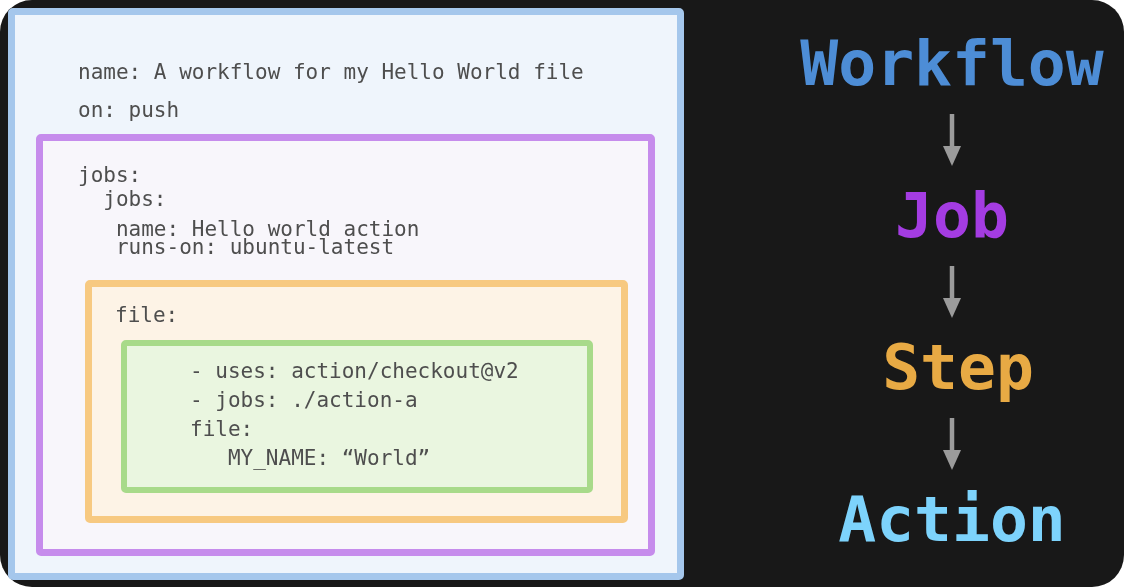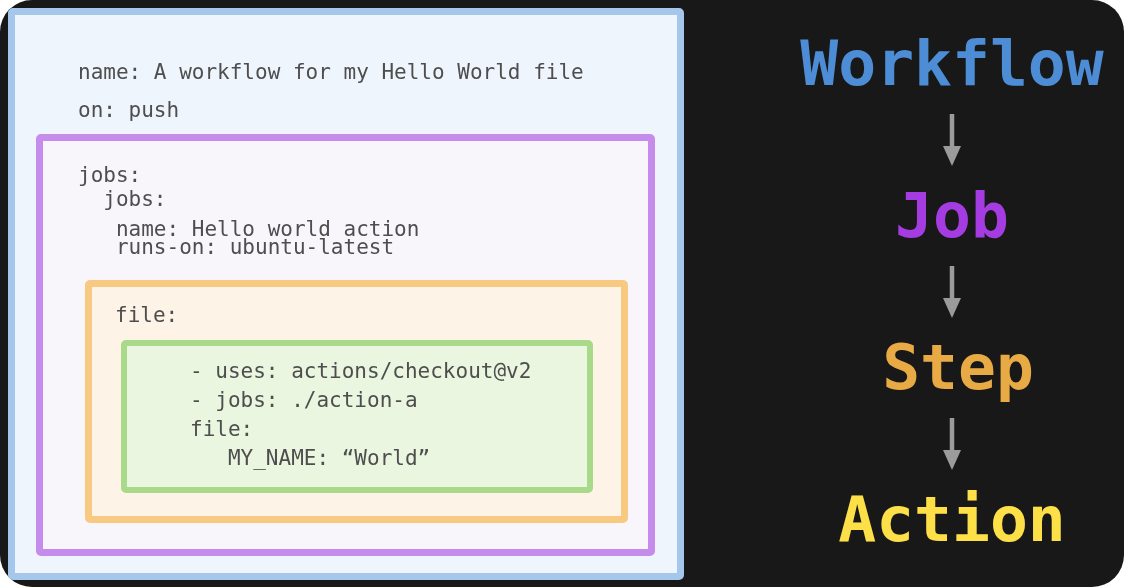--- a/index.html
+++ b/index.html
@@ -79,21 +79,21 @@
     <div class="code-line" style="left:78px; top:57px">name: A workflow for my Hello World file</div>
     <div class="code-line" style="left:78px; top:95px">on: push</div>
 
     <div class="code-line" style="left:78px; top:160px">jobs:</div>
     <div class="code-line" style="left:78px; top:184px">  jobs:</div>
     <div class="code-line" style="left:78px; top:214px">   name: Hello world action</div>
     <div class="code-line" style="left:78px; top:232px">   runs-on: ubuntu-latest</div>
 
     <div class="code-line" style="left:115px; top:300px">file:</div>
 
-    <div class="code-line" style="left:190px; top:356px">- uses: actions/checkout@v2</div>
+    <div class="code-line" style="left:190px; top:356px">- uses: action/checkout@v2</div>
     <div class="code-line" style="left:190px; top:385px">- jobs: ./action-a</div>
     <div class="code-line" style="left:190px; top:414px">file:</div>
     <div class="code-line" style="left:190px; top:443px">   MY_NAME: “World”</div>
   </div>
 
   <div class="legend">
 
     <div class="legend-label" style="color: rgb(77, 141, 214);">Workflow</div>
 
     <div class="legend-arrow" style="color: rgb(155, 155, 155);">
@@ -114,15 +114,15 @@
 
     <div class="legend-label" style="color: rgb(232, 170, 68); margin-left: 12px;">Step</div>
 
     <div class="legend-arrow" style="color: rgb(155, 155, 155);">
       <svg width="24" height="54" viewBox="0 0 24 54" aria-hidden="true">
         <line x1="12" y1="1" x2="12" y2="34" stroke="currentColor" stroke-width="4.5"></line>
         <polygon points="3,33 21,33 12,53" fill="currentColor"></polygon>
       </svg>
     </div>
 
-    <div class="legend-label" style="color: #fde047;">Action</div>
+    <div class="legend-label" style="color: #7dd3fc;">Action</div>
   </div>
 </div>
 
 </body></html>

